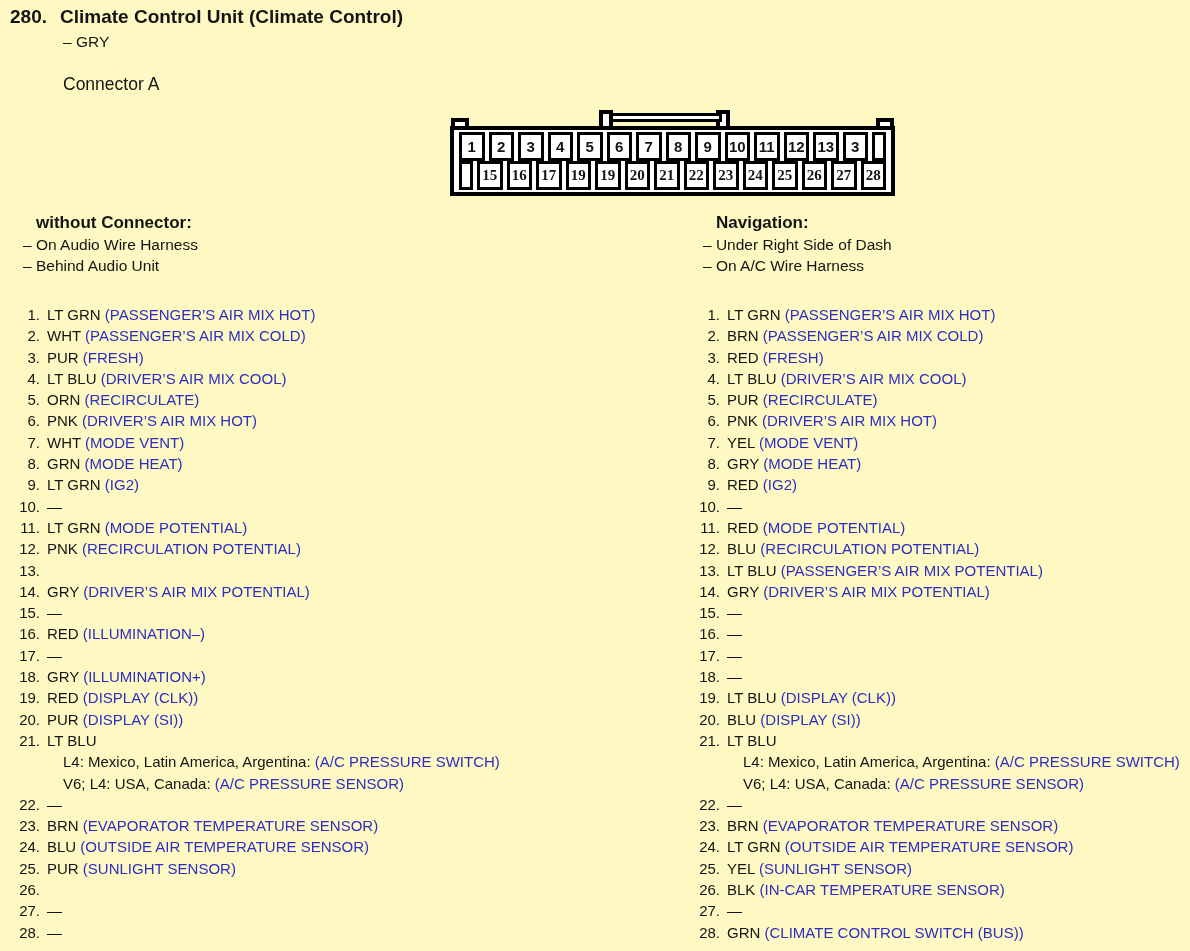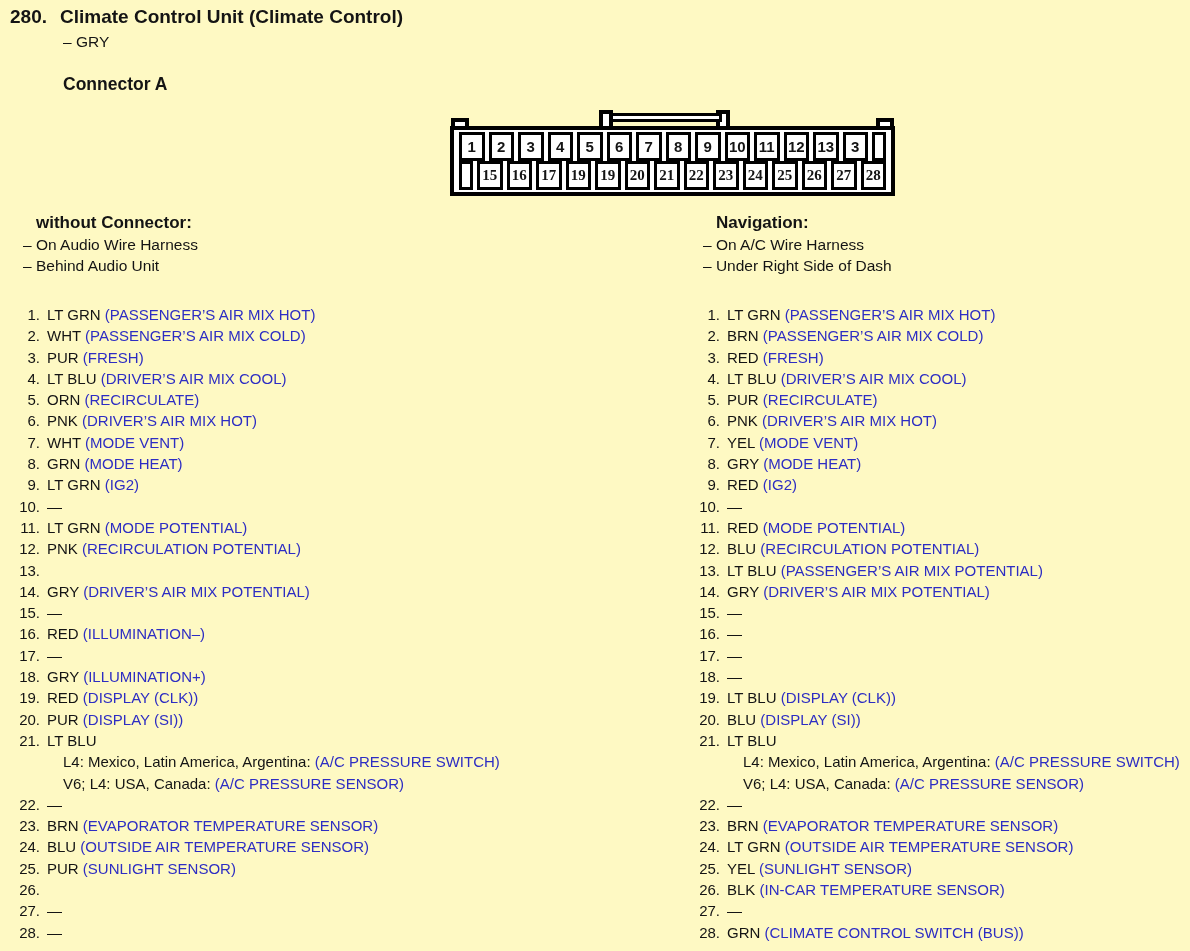--- a/index.html
+++ b/index.html
@@ -3,21 +3,21 @@
 <meta charset="utf-8">
 <style>
   html,body{margin:0;padding:0;background:#ffffff;}
   .page{position:relative;width:1190px;height:951px;background:#fef9c3;overflow:hidden;
         font-family:"Liberation Sans","DejaVu Sans",sans-serif;color:var(--ink,#141414);}
 
   
   .title-row{position:absolute;left:10px;top:6px;font-size:19px;font-weight:bold;white-space:nowrap;}
   .title-row .no{display:inline-block;width:50px;}
   .subtitle{position:absolute;left:63px;top:33px;font-size:15.5px;}
-  .connector-a{position:absolute;left:63px;top:74px;font-size:17.5px;font-weight:bold;}
+  .connector-a{position:absolute;left:63px;top:74px;font-size:17.5px;font-weight:normal;}
 
   
   .connector{position:absolute;left:450px;top:110px;width:445px;}
   .latch-post{position:absolute;width:6px;height:30px;border:4px solid #000;background:#fff;top:0;z-index:1;}
   .post-left{left:149px;}
   .post-right{left:266px;}
   .latch-bar{position:absolute;left:160px;width:106px;height:3px;border:3px solid #000;background:#fff;top:3px;z-index:1;}
   .notch{position:absolute;width:10px;height:18px;border:4px solid #000;background:#fff;top:8px;z-index:1;}
   .notch-left{left:1px;}
   .notch-right{right:1px;}
@@ -264,22 +264,22 @@
           <div class="pin-row">
             <span class="pin-num">28.</span>
             <span class="pin-body">
               <div class="pin-line"><span class="wire">—</span></div>
             </span>
           </div>
         </div>
       </div>
     <div class="col" id="col-1">
         <div class="col-heading">Navigation:</div>
+        <div class="col-note">– Under Right Side of Dash</div>
         <div class="col-note">– On A/C Wire Harness</div>
-        <div class="col-note">– Under Right Side of Dash</div>
         <div class="pin-list">
           <div class="pin-row">
             <span class="pin-num">1.</span>
             <span class="pin-body">
               <div class="pin-line"><span class="wire">LT GRN </span><span class="sig">(PASSENGER’S AIR MIX HOT)</span></div>
             </span>
           </div>
           <div class="pin-row">
             <span class="pin-num">2.</span>
             <span class="pin-body">

